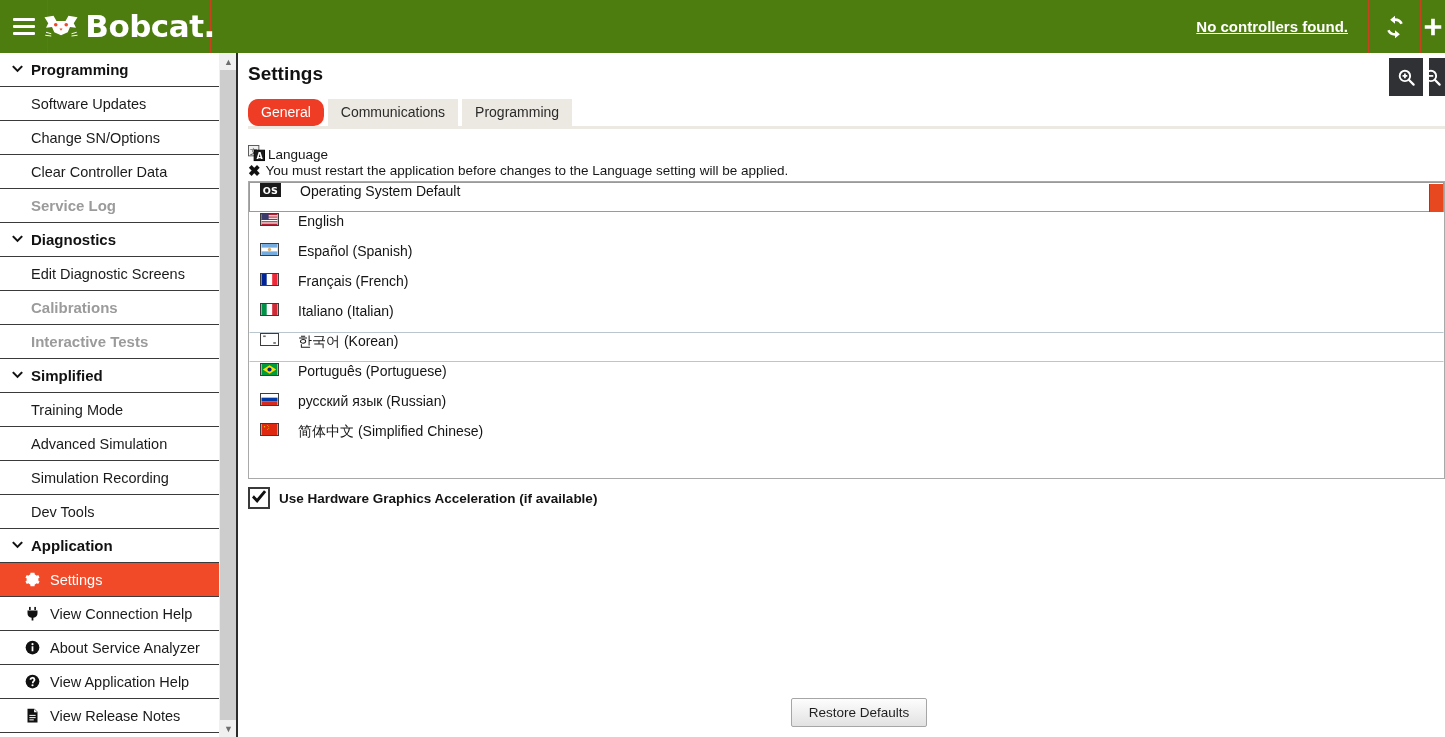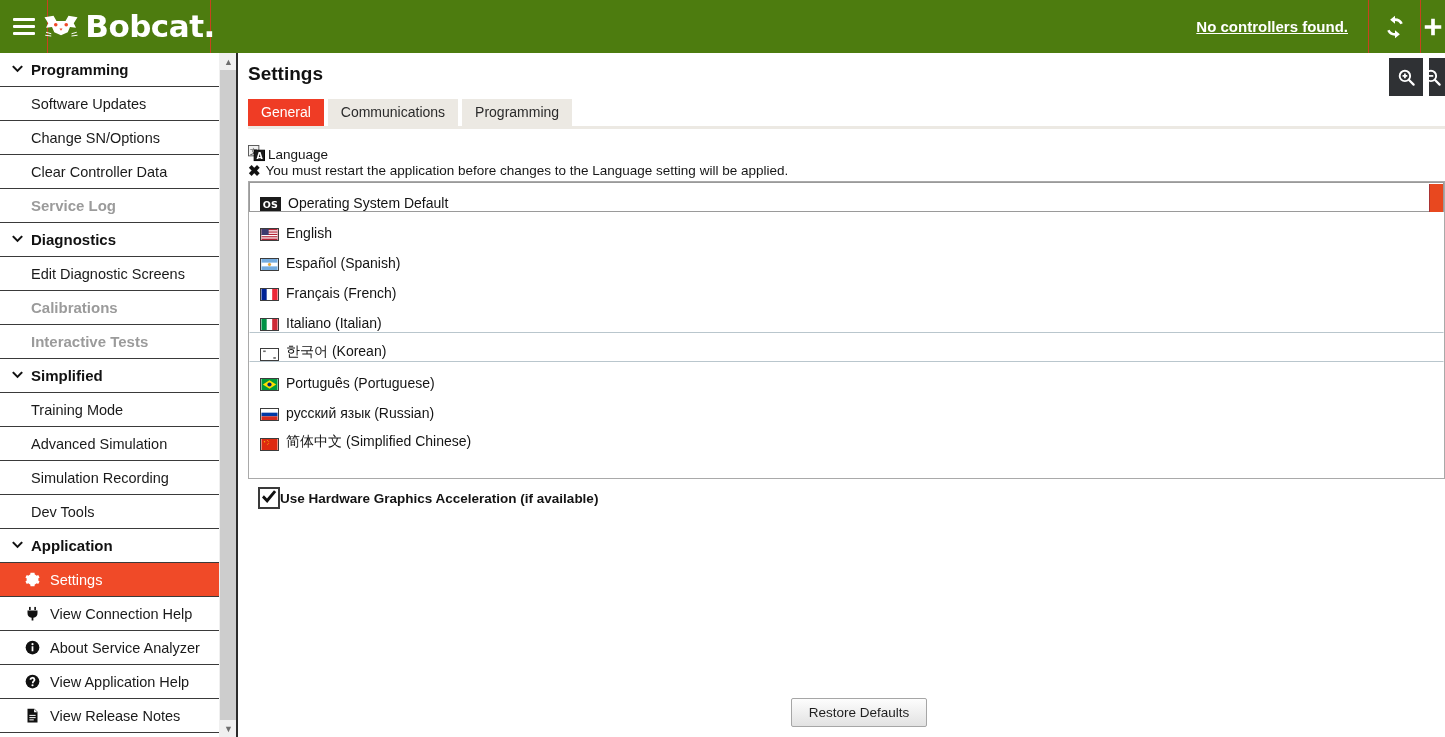--- a/index.html
+++ b/index.html
@@ -117,21 +117,21 @@
   .tabs {
     position: absolute; top: 46px; left: 10px; right: 0;
     display: flex; align-items: flex-end;
     border-bottom: 3px solid #ece9e3;
   }
   .tab {
     padding: 5px 13px 6px; font-size: 14px;
     background: #ece9e3; color: #2b2b2b; cursor: pointer;
     margin-right: 4px;
   }
-  .tab.active { background: #ef3c25; color: #fff; }
+  .tab.active { background: #ef3c25; color: #fff; border-radius: 10px; }
 
   .section-label {
     position: absolute; top: 92px; left: 10px;
     display: flex; align-items: flex-end; gap: 3px;
     font-size: 13.5px; color: #161616;
   }
   .lang-glyph { width: 17px; height: 17px; flex: none; }
   .restart-note {
     position: absolute; top: 110px; left: 10px;
     display: flex; align-items: center; gap: 5px;
@@ -139,41 +139,41 @@
   }
   .x-mark { font-size: 15px; font-weight: bold; color: #111; line-height: 1; }
 
   .lang-list {
     position: absolute; top: 128px; left: 10px;
     width: 1197px; height: 298px;
     border: 1px solid #a9a9a9; background: #fff;
     overflow: hidden;
   }
   .lang-row {
-    height: 30px; display: flex; align-items: flex-end; gap: 7px;
+    height: 30px; display: flex; align-items: flex-start; gap: 19px;
     padding-left: 10px; font-size: 14px; color: #141414;
     border: 1px solid transparent; cursor: pointer;
   }
   .lang-row.selected { border: 1px solid #9a9a9a; }
   .lang-row.focused { border-top: 1px solid #b9c6cd; border-bottom: 1px solid #b9c6cd; }
   .lang-row .sel-flag {
     position: absolute; right: 0; width: 14px; height: 28px; background: #e8481f;
     border-left: 1px solid #a33; top: 1px;
   }
   .flag { width: 19px; height: 13px; flex: none; display: block; border: 1px solid #3c3c3c; }
   .os-badge {
     width: 21px; height: 14px; background: #1b1b1b; color: #fff;
     font-size: 9.5px; font-weight: bold; letter-spacing: .3px;
     display: flex; align-items: center; justify-content: center; flex: none;
     font-family: "DejaVu Sans", sans-serif;
   }
 
   .hwaccel {
-    position: absolute; top: 434px; left: 20px;
-    display: flex; align-items: center; gap: 0; cursor: pointer;
+    position: absolute; top: 434px; left: 10px;
+    display: flex; align-items: center; gap: 9px; cursor: pointer;
   }
   .cbox {
     width: 22px; height: 22px; border: 2px solid #3a3a3a; background: #fff;
     display: flex; align-items: center; justify-content: center; flex: none;
   }
   .hwaccel-label { font-size: 13.5px; font-weight: bold; color: #141414; }
 
   .restore-btn {
     position: absolute; top: 645px; left: 553px;
     width: 136px; height: 29px;

